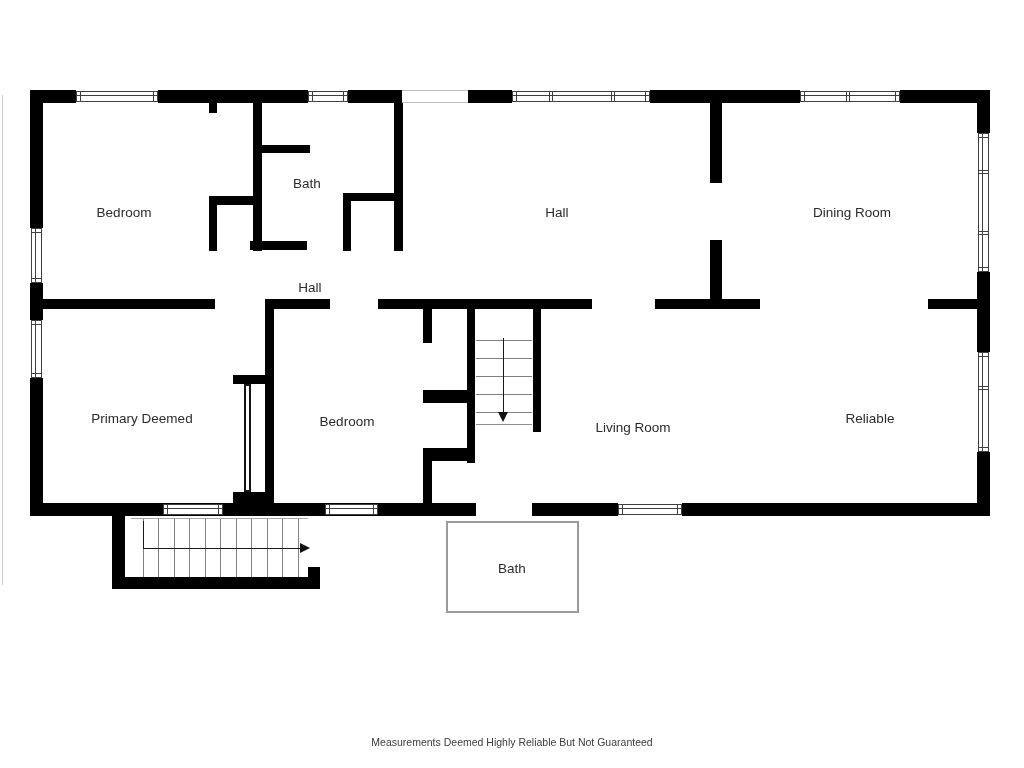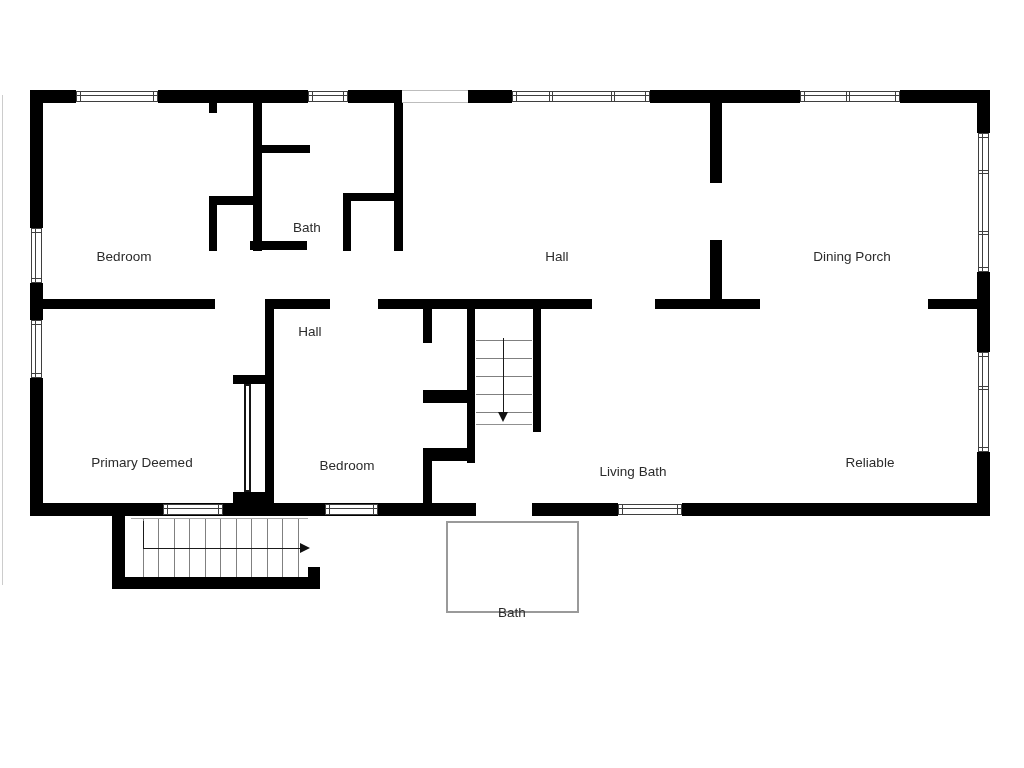--- a/index.html
+++ b/index.html
@@ -3,21 +3,21 @@
 <meta charset="utf-8">
 <style>
   html,body{margin:0;padding:0;background:#ffffff;}
   .canvas{position:relative;width:1024px;height:768px;background:#ffffff;overflow:hidden;
           font-family:"Liberation Sans",sans-serif;}
   .wall{position:absolute;background:#000000;}
   .opening{position:absolute;background:#ffffff;border-top:1px solid #bdbdbd;border-bottom:1px solid #bdbdbd;box-sizing:border-box;}
   .window{position:absolute;background:#ffffff;border:1px solid #3f3f3f;box-sizing:border-box;}
   .wline{position:absolute;background:#3f3f3f;}
   .line{position:absolute;}
-  .label{position:absolute;transform:translate(-50%,-50%);color:#2b2b2b;font-size:13.5px;white-space:nowrap;margin-top:44px;}
+  .label{position:absolute;transform:translate(-50%,-50%);color:#2b2b2b;font-size:13.5px;white-space:nowrap;}
   .porch-rect{position:absolute;border:2px solid #9a9a9a;box-sizing:border-box;background:#ffffff;}
   .door-panel{position:absolute;background:#ffffff;border:2px solid #141414;box-sizing:border-box;}
   .arrow-down{position:absolute;width:0;height:0;border-left:5px solid transparent;border-right:5px solid transparent;border-top:10px solid #111111;}
   .arrow-right{position:absolute;width:0;height:0;border-top:5px solid transparent;border-bottom:5px solid transparent;border-left:10px solid #111111;}
   .disclaimer{position:absolute;transform:translateX(-50%);color:#3c3c3c;font-size:10.5px;white-space:nowrap;}
 </style>
 </head>
 <body>
 
 <div class="canvas" id="plan">
@@ -154,20 +154,21 @@
     <div class="line" style="left: 298px; top: 518px; width: 1px; height: 59px; background: rgb(128, 128, 128);"></div>
     <div class="line" style="left: 131px; top: 518px; width: 177px; height: 1px; background: rgb(168, 168, 168);"></div>
     <div class="line" style="left: 143px; top: 521px; width: 1px; height: 27px; background: rgb(26, 26, 26);"></div>
     <div class="line" style="left: 143px; top: 548px; width: 157px; height: 1px; background: rgb(26, 26, 26);"></div>
     <div class="line" style="left: 2px; top: 95px; width: 1px; height: 490px; background: rgb(204, 204, 204);"></div>
     <div class="arrow-down" style="left: 498px; top: 412px;"></div>
     <div class="arrow-right" style="left: 300px; top: 543px;"></div>
     <div class="label" style="left: 124px; top: 212px;">Bedroom</div>
     <div class="label" style="left: 307px; top: 183px;">Bath</div>
     <div class="label" style="left: 557px; top: 212px;">Hall</div>
-    <div class="label" style="left: 852px; top: 212px;">Dining Porch</div>
+    <div class="label" style="left: 852px; top: 212px;">Dining Room</div>
     <div class="label" style="left: 310px; top: 287px;">Hall</div>
     <div class="label" style="left: 142px; top: 418px;">Primary Deemed</div>
     <div class="label" style="left: 347px; top: 421px;">Bedroom</div>
-    <div class="label" style="left: 633px; top: 427px;">Living Bath</div>
+    <div class="label" style="left: 633px; top: 427px;">Living Room</div>
     <div class="label" style="left: 870px; top: 418px;">Reliable</div>
     <div class="label" style="left: 512px; top: 568px;">Bath</div>
+    <div class="disclaimer" style="left: 512px; top: 736px;">Measurements Deemed Highly Reliable But Not Guaranteed</div>
   </div>
 
 </body></html>

